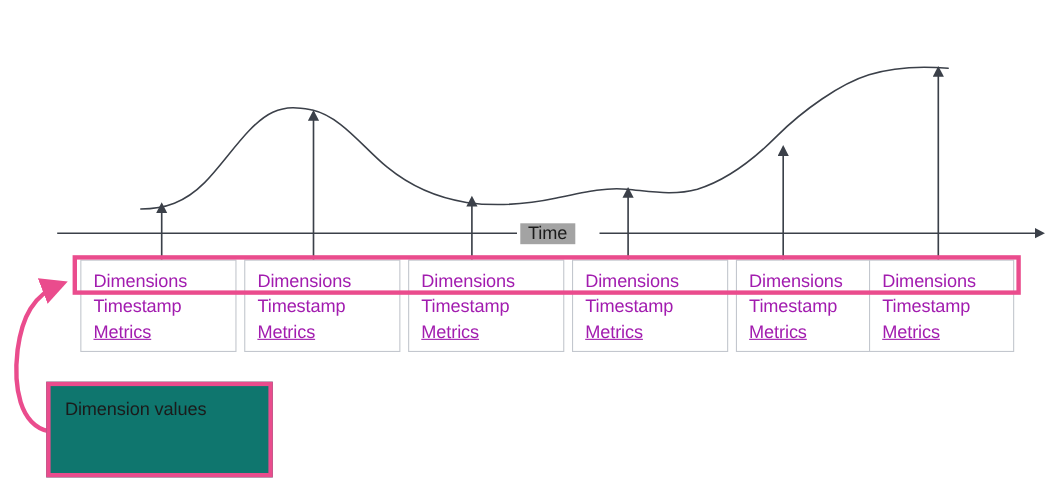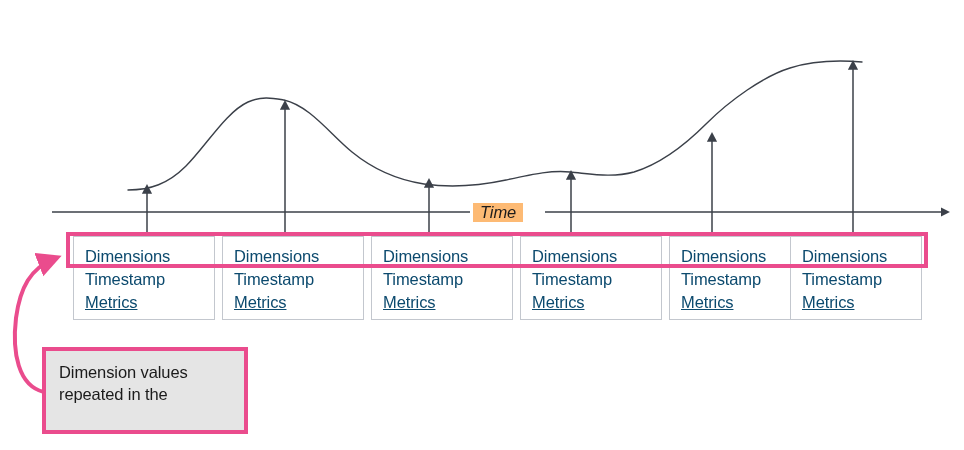--- a/index.html
+++ b/index.html
@@ -38,63 +38,62 @@
     box-sizing: border-box;
     background: #ffffff;
     border: 1px solid #c3c7ce;
     pointer-events: auto;
   }
   .record-line {
     position: absolute;
     left: 11px;
     font-size: 16.5px;
     line-height: 17px;
-    color: #0c4a6e;
+    color: #a21caf;
     white-space: nowrap;
     letter-spacing: -0.1px;
   }
   .record-line.l1 { top: 11px; }
   .record-line.l2 { top: 34px; }
   .record-line.l3 { top: 57px; text-decoration: underline; }
 
   .highlight-rect {
     position: absolute;
     box-sizing: border-box;
     border: 4px solid #ea4c8d;
     background: transparent;
     pointer-events: auto;
   }
 
   .callout-box {
     position: absolute;
     box-sizing: border-box;
     border: 4px solid #ea4c8d;
-    background: #e5e5e5;
+    background: #0f766e;
     pointer-events: auto;
   }
   .callout-text {
     position: absolute;
     left: 13px;
     top: 10px;
     width: 180px;
     font-size: 16.5px;
     line-height: 22px;
     color: #1b1b1b;
     letter-spacing: -0.1px;
   }
   .callout-text div { white-space: nowrap; }
 
   .axis-label {
     position: absolute;
     font-size: 16.5px;
     color: #1b1b1b;
-    background: #fdba74;
+    background: #a3a3a3;
     padding: 0 7px;
     letter-spacing: -0.1px;
-    font-style: italic;
   }
 </style>
 </head>
 <body>
 
 <div id="canvas">
 
   <svg id="diagram-svg" viewBox="0 0 964 450">
     <defs>
       <marker id="arrow-dark" markerWidth="10" markerHeight="10" refX="5.2" refY="3.4" orient="auto" markerUnits="strokeWidth">
@@ -174,19 +173,18 @@
       <div class="record-line l3">Metrics</div>
     </div>
 
   </div>
 
   <div class="highlight-rect" style="left:66px; top:232px; width:862px; height:36px;"></div>
 
   <div class="callout-box" style="left:42px; top:347px; width:206px; height:87px;">
     <div class="callout-text">
       <div>Dimension values</div>
-      <div>repeated in the</div>
     </div>
   </div>
 
   <div class="axis-label" style="left:473px; top:203px;">Time</div>
 
 </div>
 
 </body></html>

